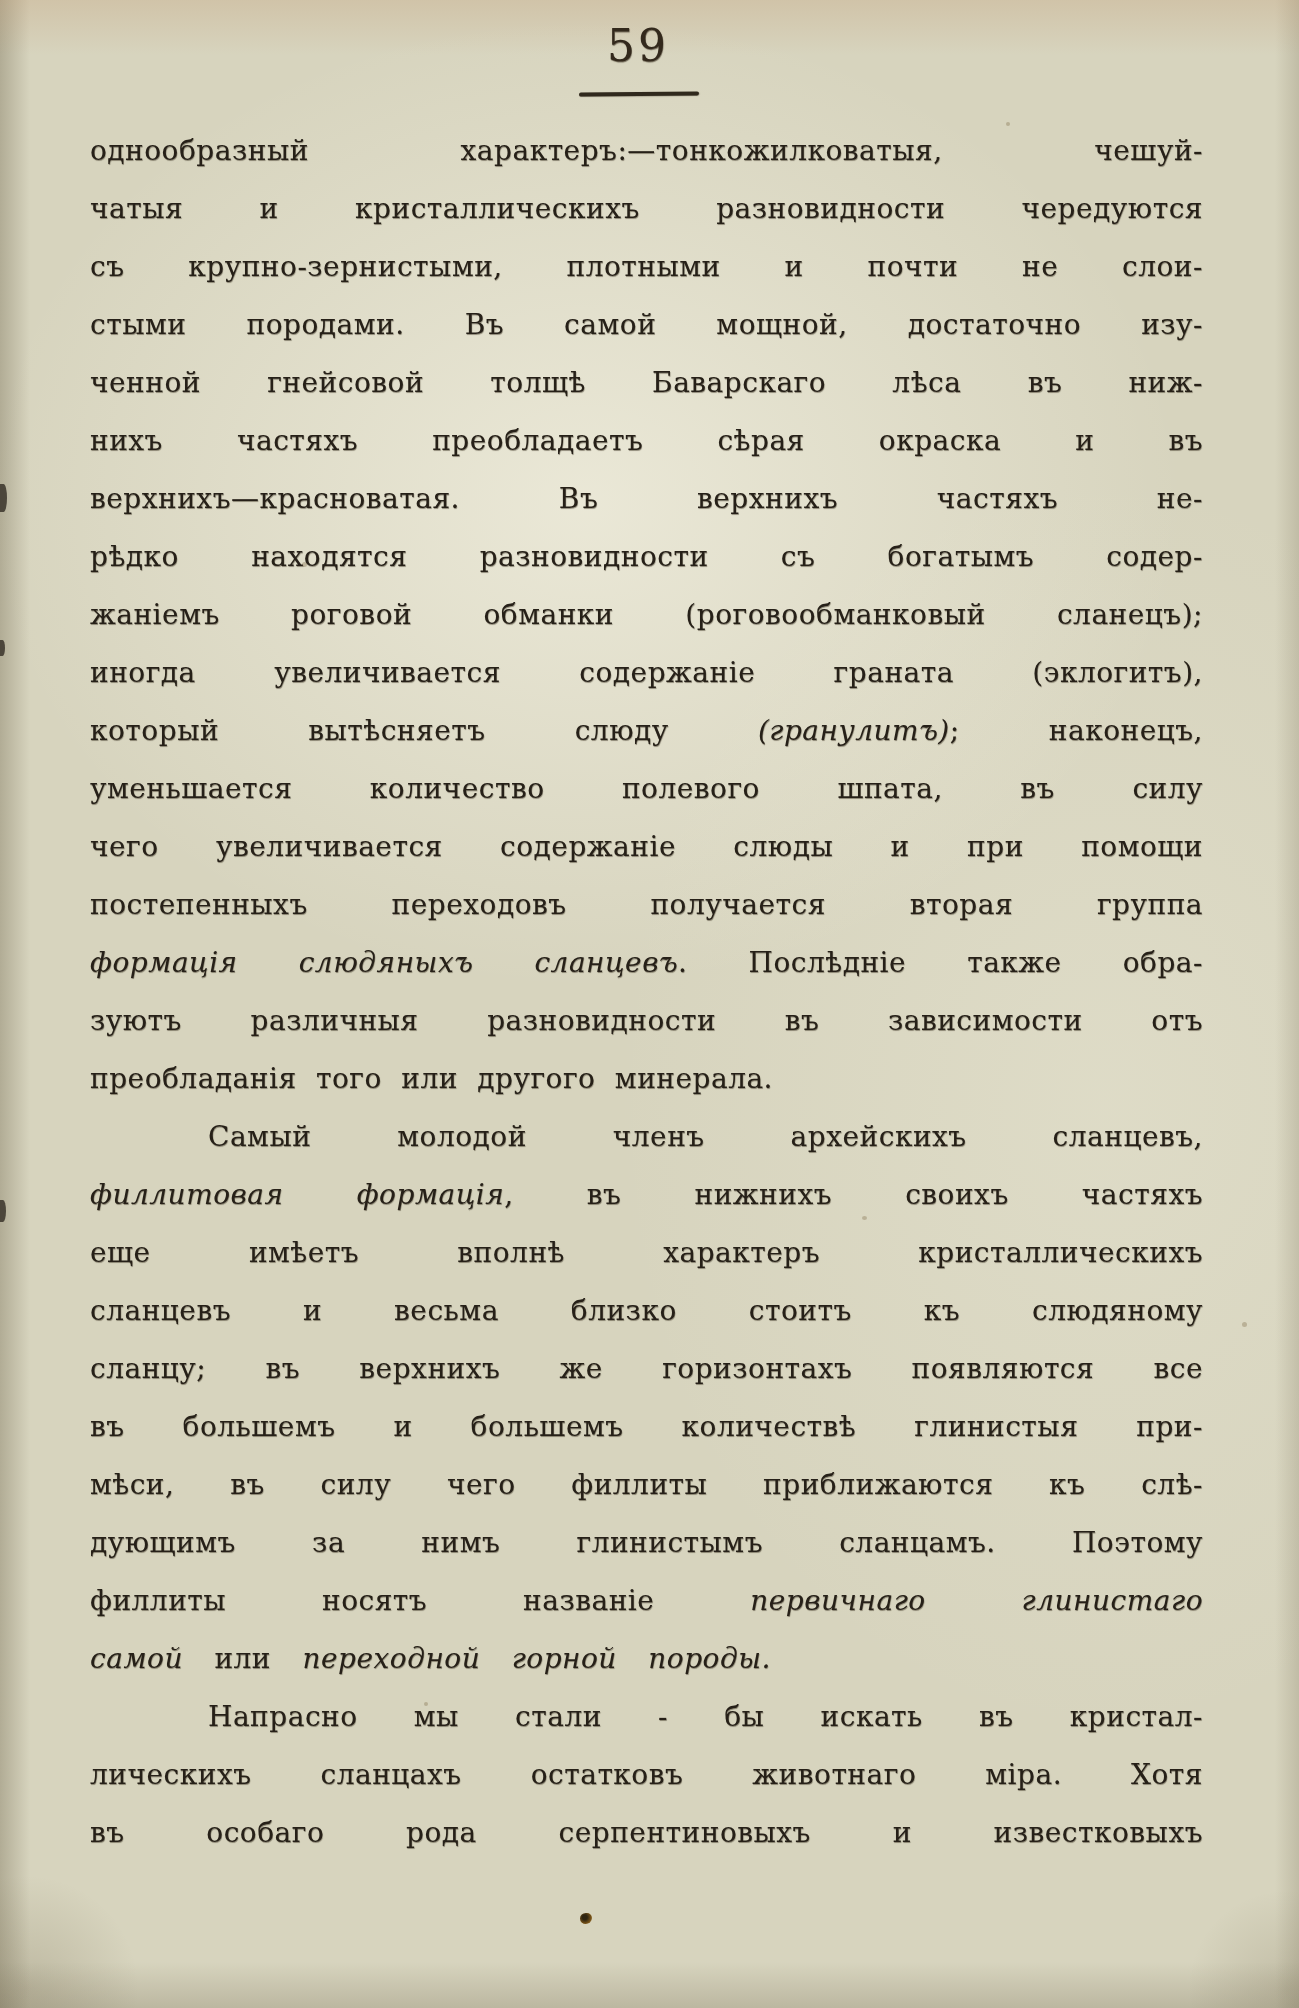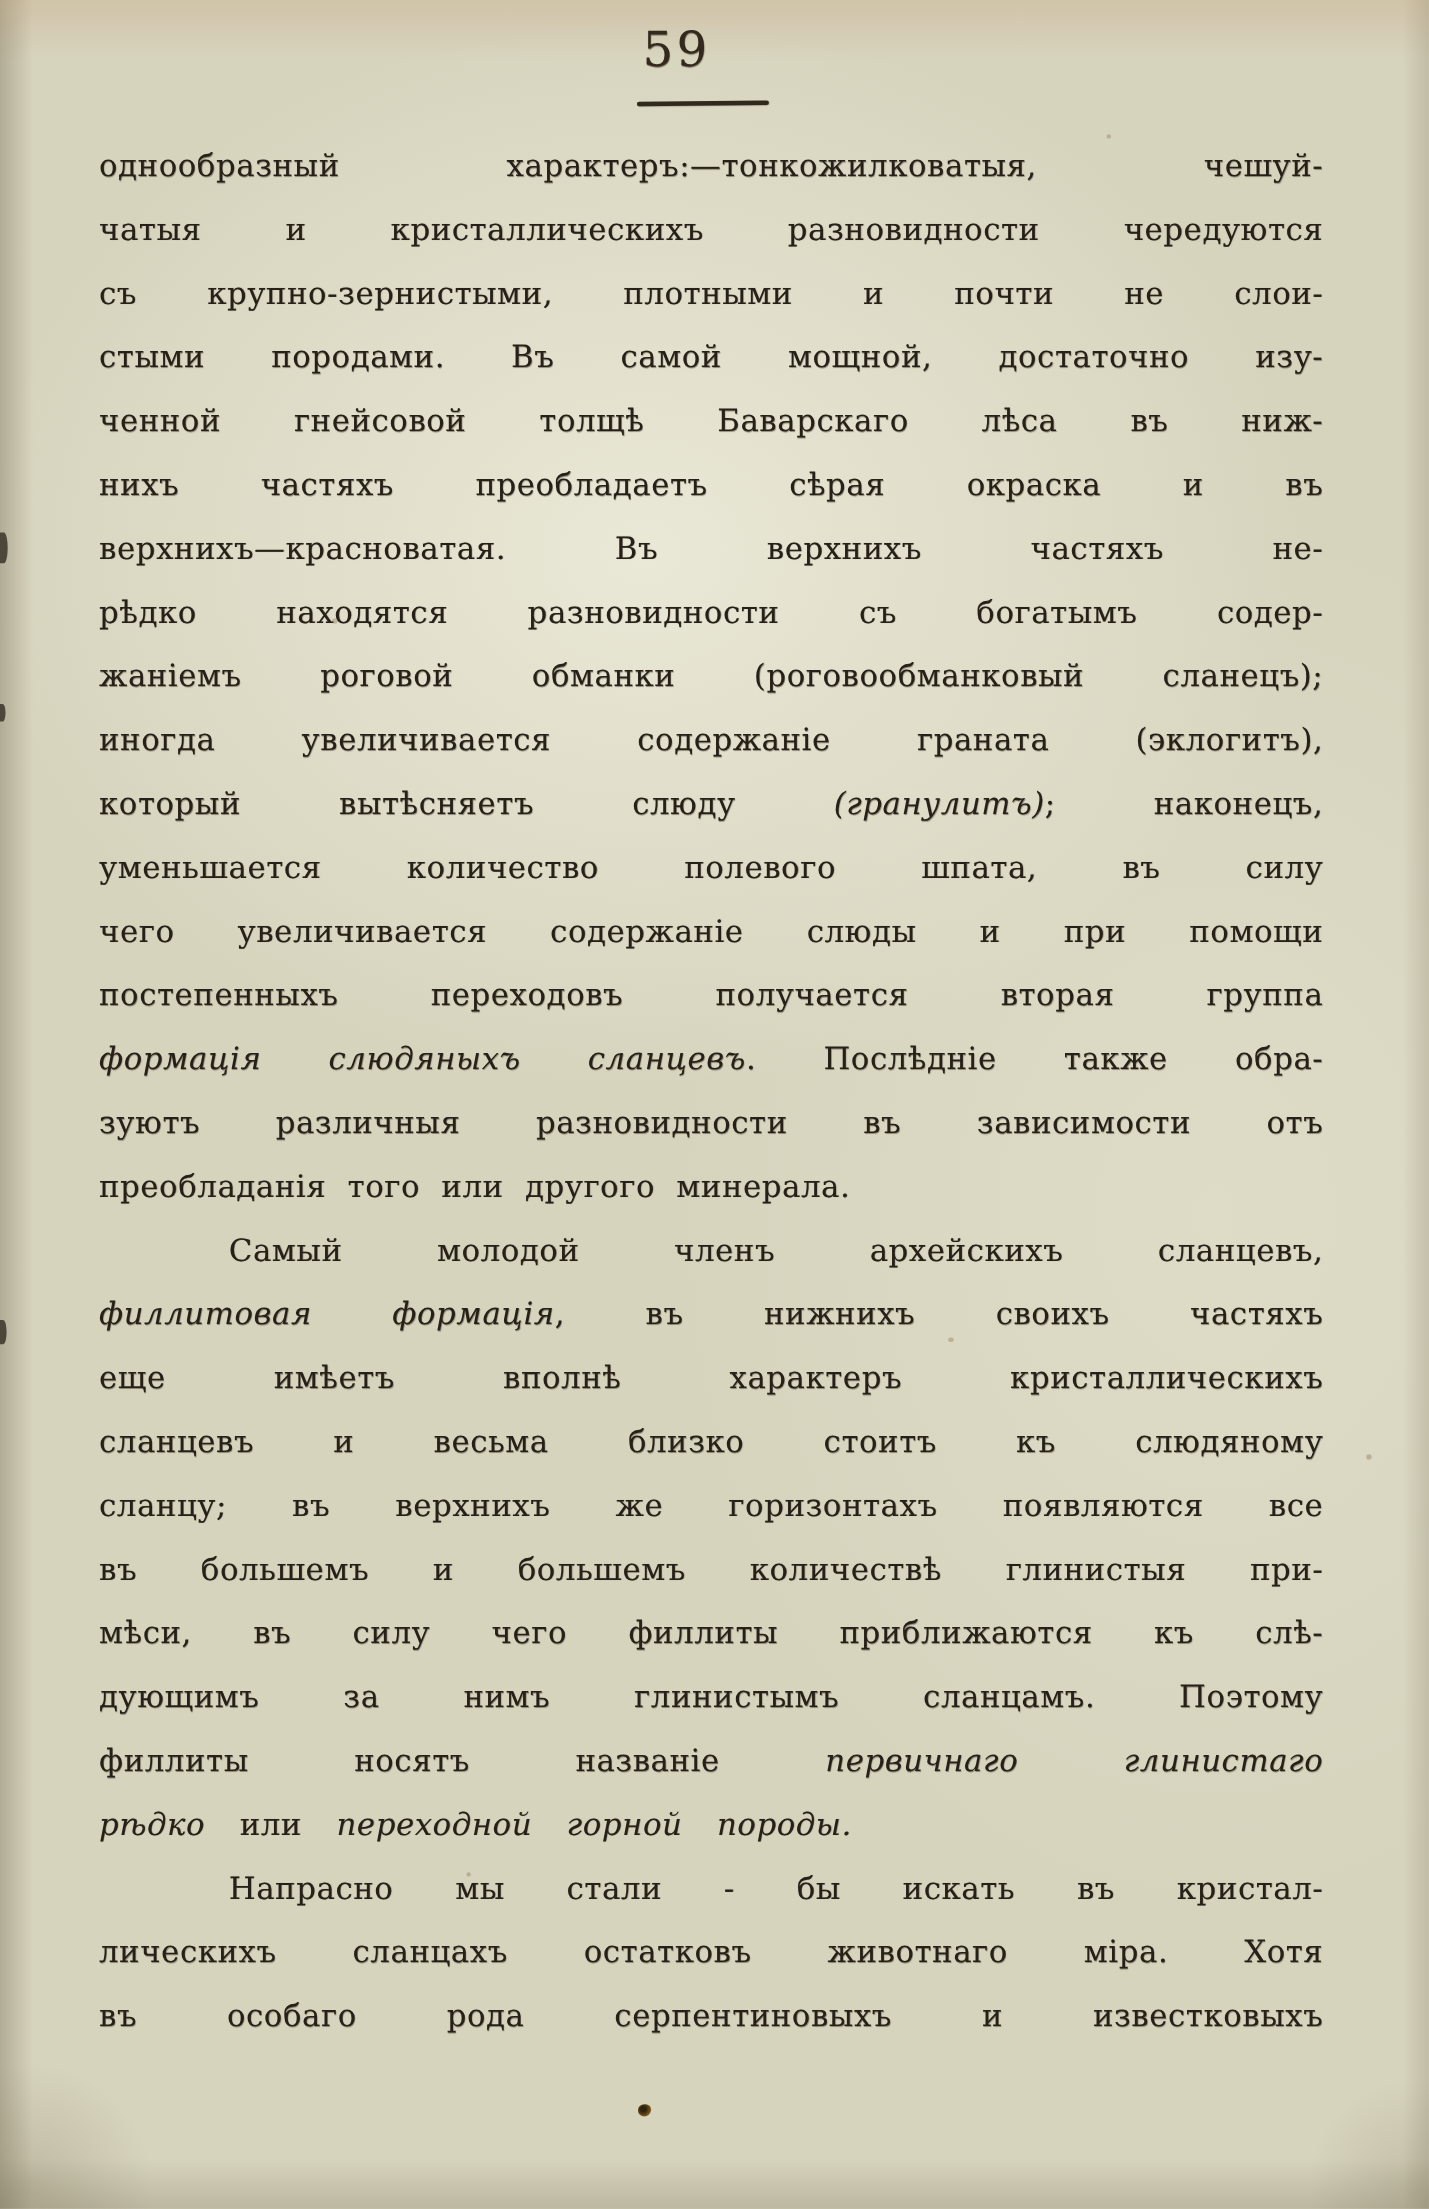--- a/index.html
+++ b/index.html
@@ -16,21 +16,21 @@
       linear-gradient(270deg, rgba(90,80,55,0.18) 0px, rgba(90,80,55,0) 24px),
       linear-gradient(0deg, rgba(90,80,55,0.22) 0px, rgba(90,80,55,0) 46px),
       radial-gradient(ellipse 800px 650px at 45% 25%, rgba(250,248,235,0.55), rgba(250,248,235,0) 75%),
       radial-gradient(ellipse 700px 900px at 85% 55%, rgba(235,233,215,0.35), rgba(235,233,215,0) 70%),
       radial-gradient(circle 150px at 2% 99%, rgba(100,88,60,0.22), rgba(100,88,60,0) 75%),
       radial-gradient(circle 130px at 99% 99%, rgba(100,88,60,0.18), rgba(100,88,60,0) 75%);
   }
   .page-number {
     position: absolute;
     top: 20px;
-    left: 515px;
+    left: 538px;
     width: 200px;
     text-align: center;
     font-size: 44px;
     letter-spacing: 3px;
     color: #33291c;
     text-shadow: 0.5px 0.5px 0.8px rgba(45,35,20,0.55);
   }
   .number-rule {
     position: absolute;
     top: 92px;
@@ -117,21 +117,21 @@
     <div class="line nojust" style="word-spacing: 10px;"><span class="rm">преобладанія того или другого минерала.</span></div>
     <div class="line indent"><span class="rm">Самый молодой членъ архейскихъ сланцевъ,</span></div>
     <div class="line"><span class="em">филлитовая формація</span><span class="rm">, въ нижнихъ своихъ частяхъ</span></div>
     <div class="line"><span class="rm">еще имѣетъ вполнѣ характеръ кристаллическихъ</span></div>
     <div class="line"><span class="rm">сланцевъ и весьма близко стоитъ къ слюдяному</span></div>
     <div class="line"><span class="rm">сланцу; въ верхнихъ же горизонтахъ появляются все</span></div>
     <div class="line"><span class="rm">въ большемъ и большемъ количествѣ глинистыя при-</span></div>
     <div class="line"><span class="rm">мѣси, въ силу чего филлиты приближаются къ слѣ-</span></div>
     <div class="line"><span class="rm">дующимъ за нимъ глинистымъ сланцамъ. Поэтому</span></div>
     <div class="line"><span class="rm">филлиты носятъ названіе </span><span class="em">первичнаго глинистаго</span></div>
-    <div class="line nojust" style="word-spacing: 22px;"><span class="em">рѣдко</span><span class="rm"> или </span><span class="em">переходной горной породы.</span></div>
+    <div class="line nojust" style="word-spacing: 22px;"><span class="em">самой</span><span class="rm"> или </span><span class="em">переходной горной породы.</span></div>
     <div class="line indent"><span class="rm">Напрасно мы стали - бы искать въ кристал-</span></div>
     <div class="line"><span class="rm">лическихъ сланцахъ остатковъ животнаго міра. Хотя</span></div>
     <div class="line"><span class="rm">въ особаго рода серпентиновыхъ и известковыхъ</span></div>
   </div>
 
 <div class="ink-speck"></div>
 <div class="edge-mark m1"></div>
 <div class="edge-mark m2"></div>
 <div class="edge-mark m3"></div>
 <div class="speck s1"></div>

